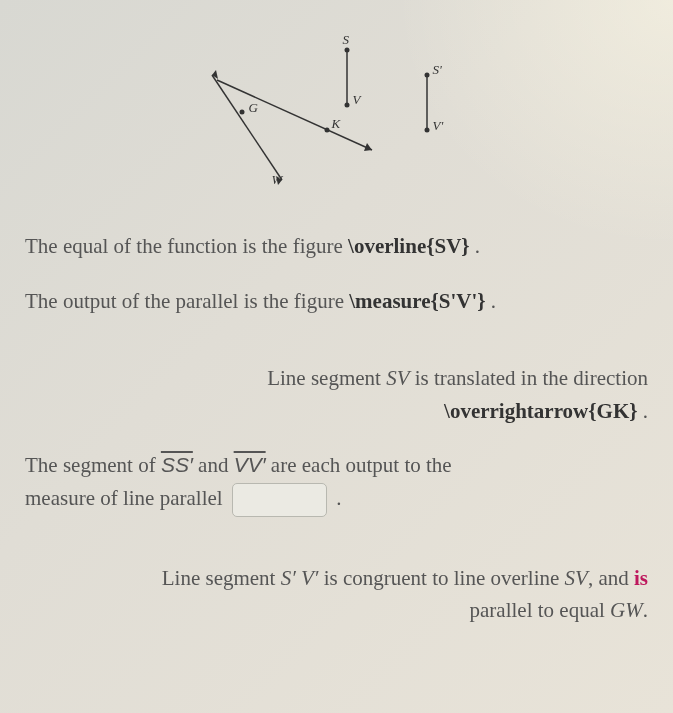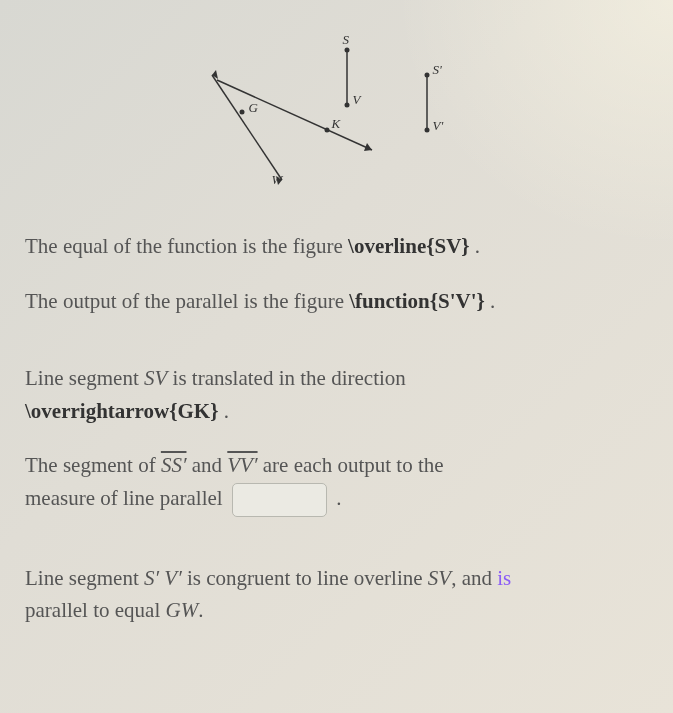--- a/index.html
+++ b/index.html
@@ -24,33 +24,34 @@
       position: relative;
     }
     .paragraph {
       font-size: 21px;
       line-height: 1.55;
       margin-bottom: 22px;
       color: #555;
     }
     .section-gap {
       margin-top: 45px;
+      text-align: right;
     }
     .bold-latex {
       font-weight: bold;
       color: #333;
     }
     .italic-var {
       font-style: italic;
       font-family: 'Times New Roman', serif;
     }
     .overline {
       text-decoration: overline;
       font-style: italic;
-      font-family: Liberation Serif, serif;
+      font-family: Liberation Sans, sans-serif;
     }
     .input-box {
       display: inline-block;
       width: 95px;
       height: 34px;
       border: 1px solid #b8b8b0;
       border-radius: 5px;
       background: #ebeae3;
       vertical-align: middle;
       margin: 0 4px;
@@ -59,22 +60,22 @@
       color: #333;
     }
     .label {
       position: absolute;
       font-size: 13px;
       font-style: italic;
       color: #333;
       font-family: 'Times New Roman', serif;
     }
     .last-word {
-      font-weight: normal;
-      color: #8b5cf6;
+      font-weight: bold;
+      color: #be185d;
     }
     .glare {
       position: absolute;
       top: 0;
       right: 0;
       width: 280px;
       height: 250px;
       background: radial-gradient(ellipse at top right, rgba(255,250,230,0.5) 0%, rgba(255,250,230,0) 70%);
       pointer-events: none;
     }
@@ -113,21 +114,21 @@
   <span class="label" style="left:166px; top:72px;">V</span>
   <span class="label" style="left:246px; top:42px;">S'</span>
   <span class="label" style="left:246px; top:98px;">V'</span>
 </div>
 
 <div class="paragraph">
   <span>The equal of the function is the figure </span><span class="bold-latex">\overline{SV}</span><span> .</span>
 </div>
 
 <div class="paragraph">
-  <span>The output of the parallel is the figure </span><span class="bold-latex">\function{S'V'}</span><span> .</span>
+  <span>The output of the parallel is the figure </span><span class="bold-latex">\measure{S'V'}</span><span> .</span>
 </div>
 
 <div class="paragraph section-gap">
   <span>Line segment </span><span class="italic-var">SV</span><span> is translated in the direction</span><br>
   <span class="bold-latex">\overrightarrow{GK}</span><span> .</span>
 </div>
 
 <div class="paragraph">
   <span>The segment of </span><span class="overline">SS′</span><span> and </span><span class="overline">VV′</span><span> are each output to the</span><br>
   <span>measure of line parallel </span><input type="text" class="input-box" value="" style=""><span> .</span>

